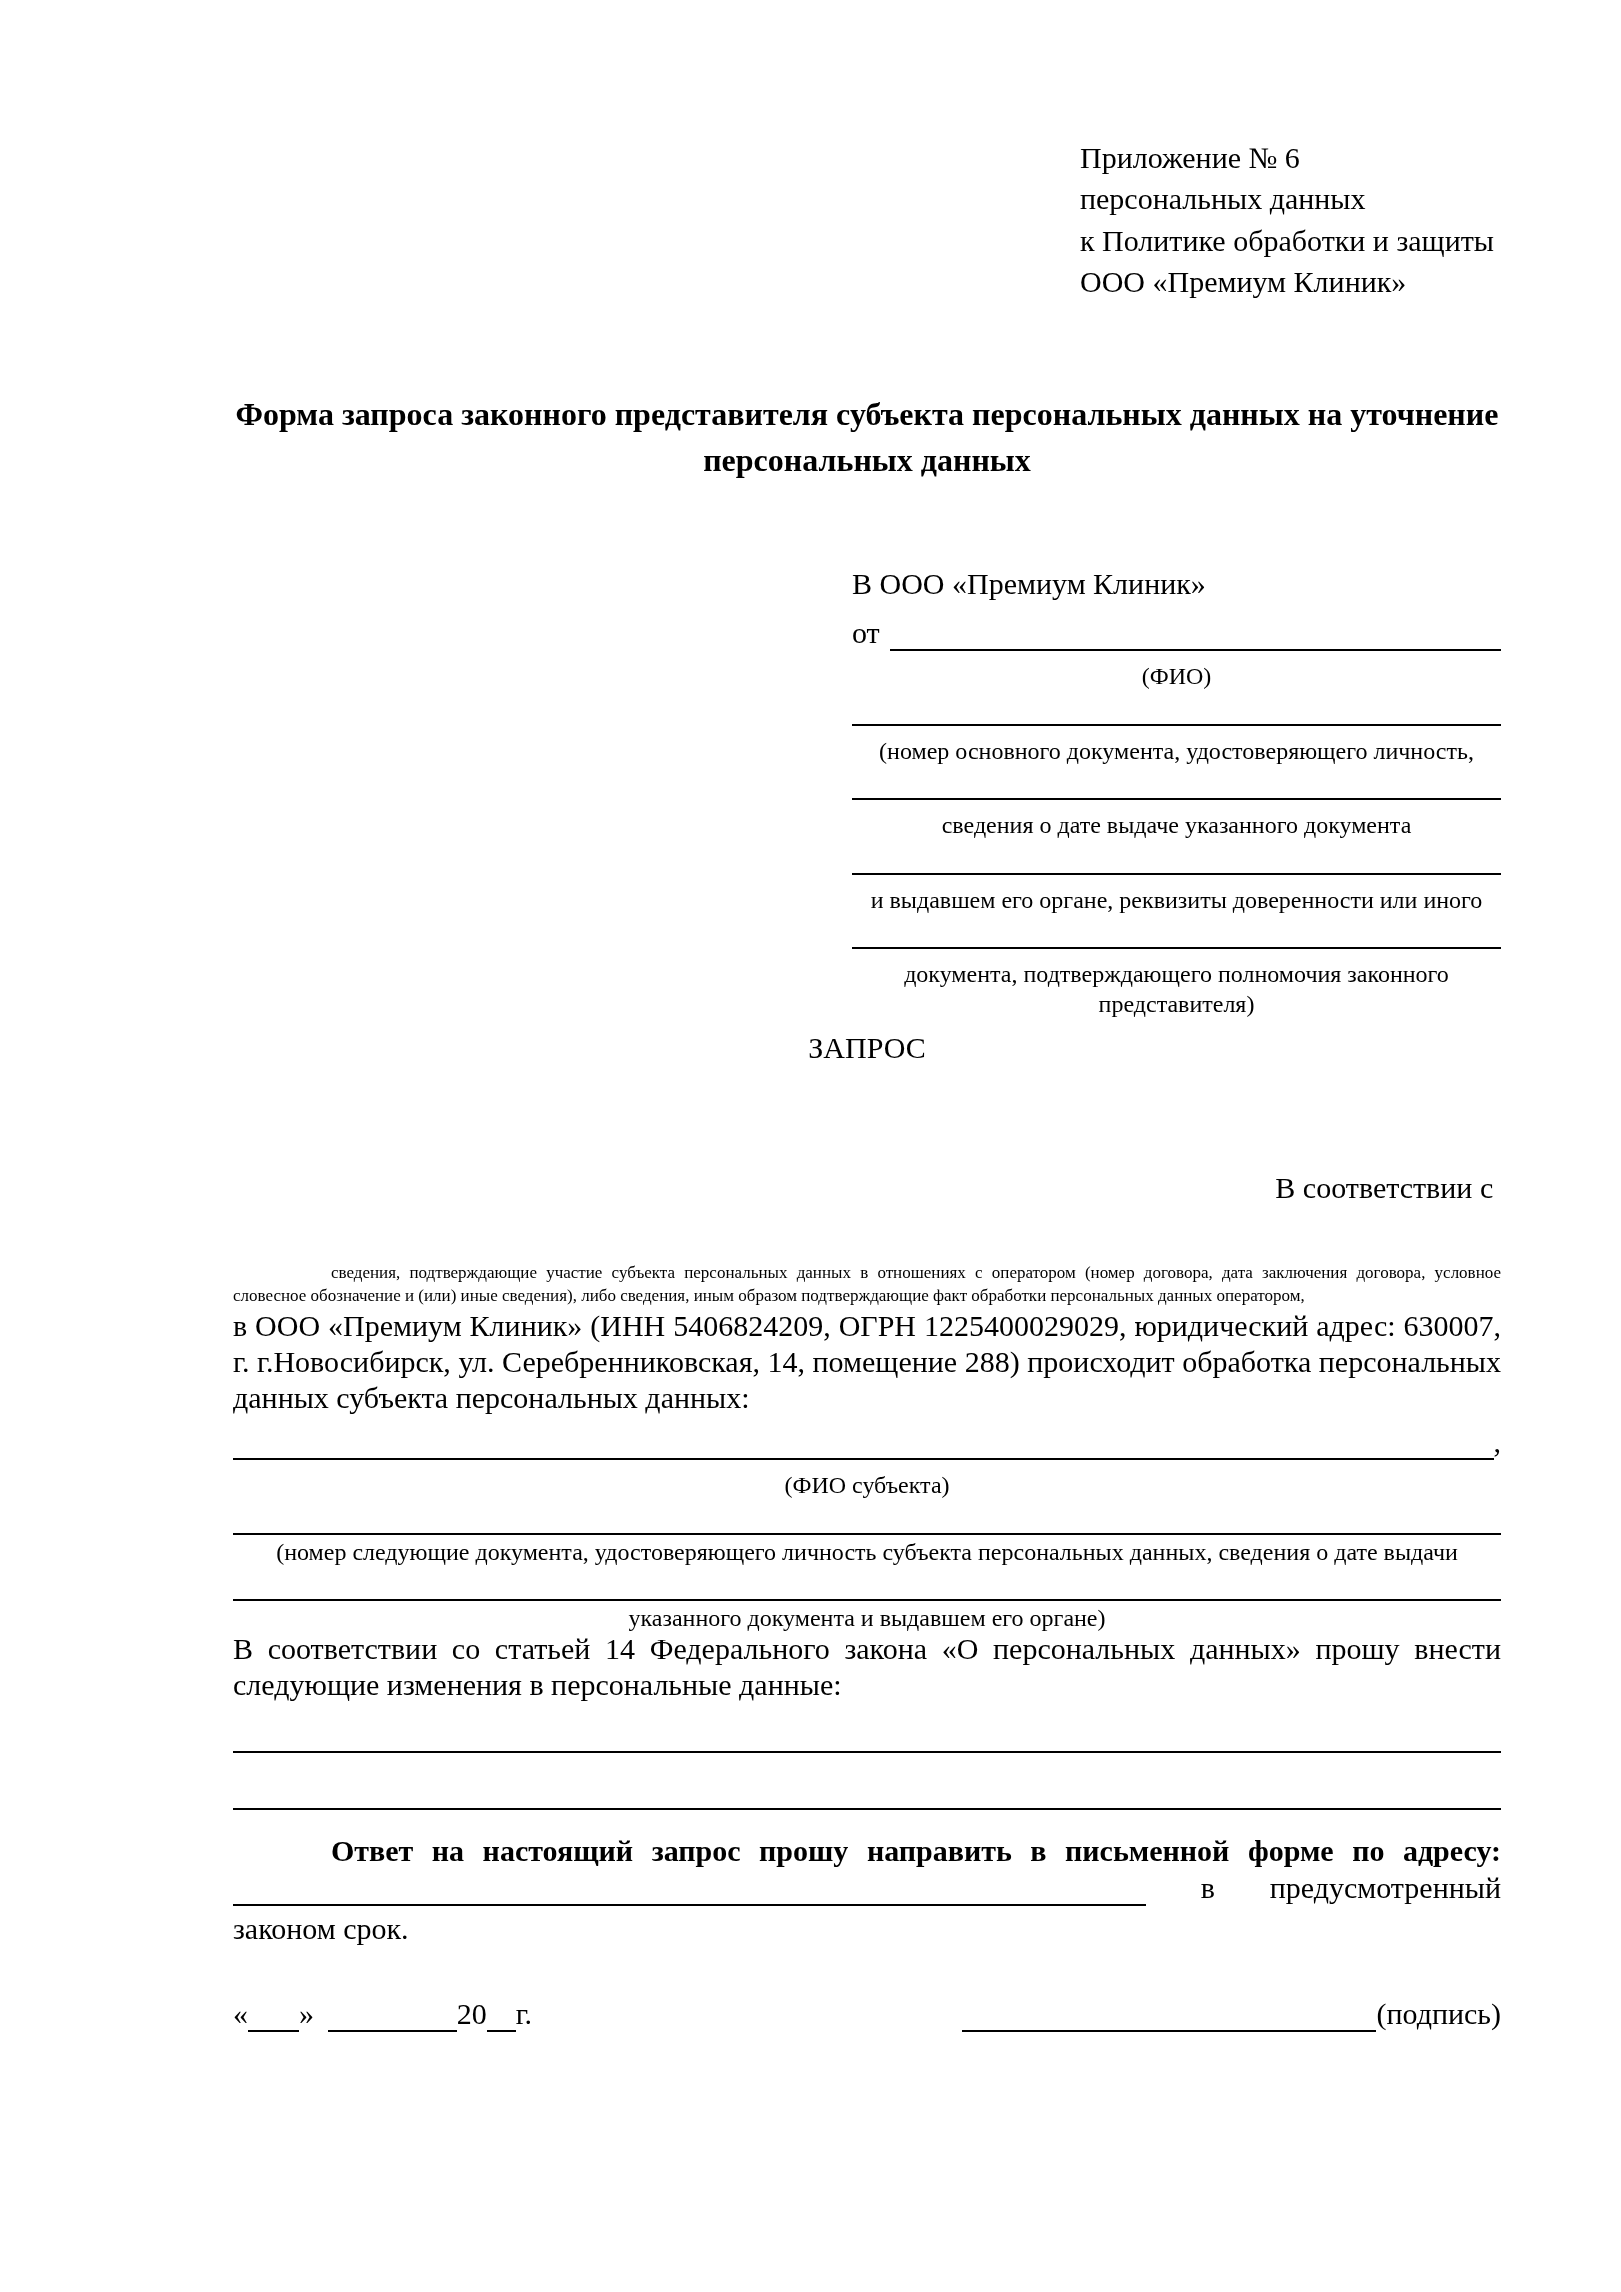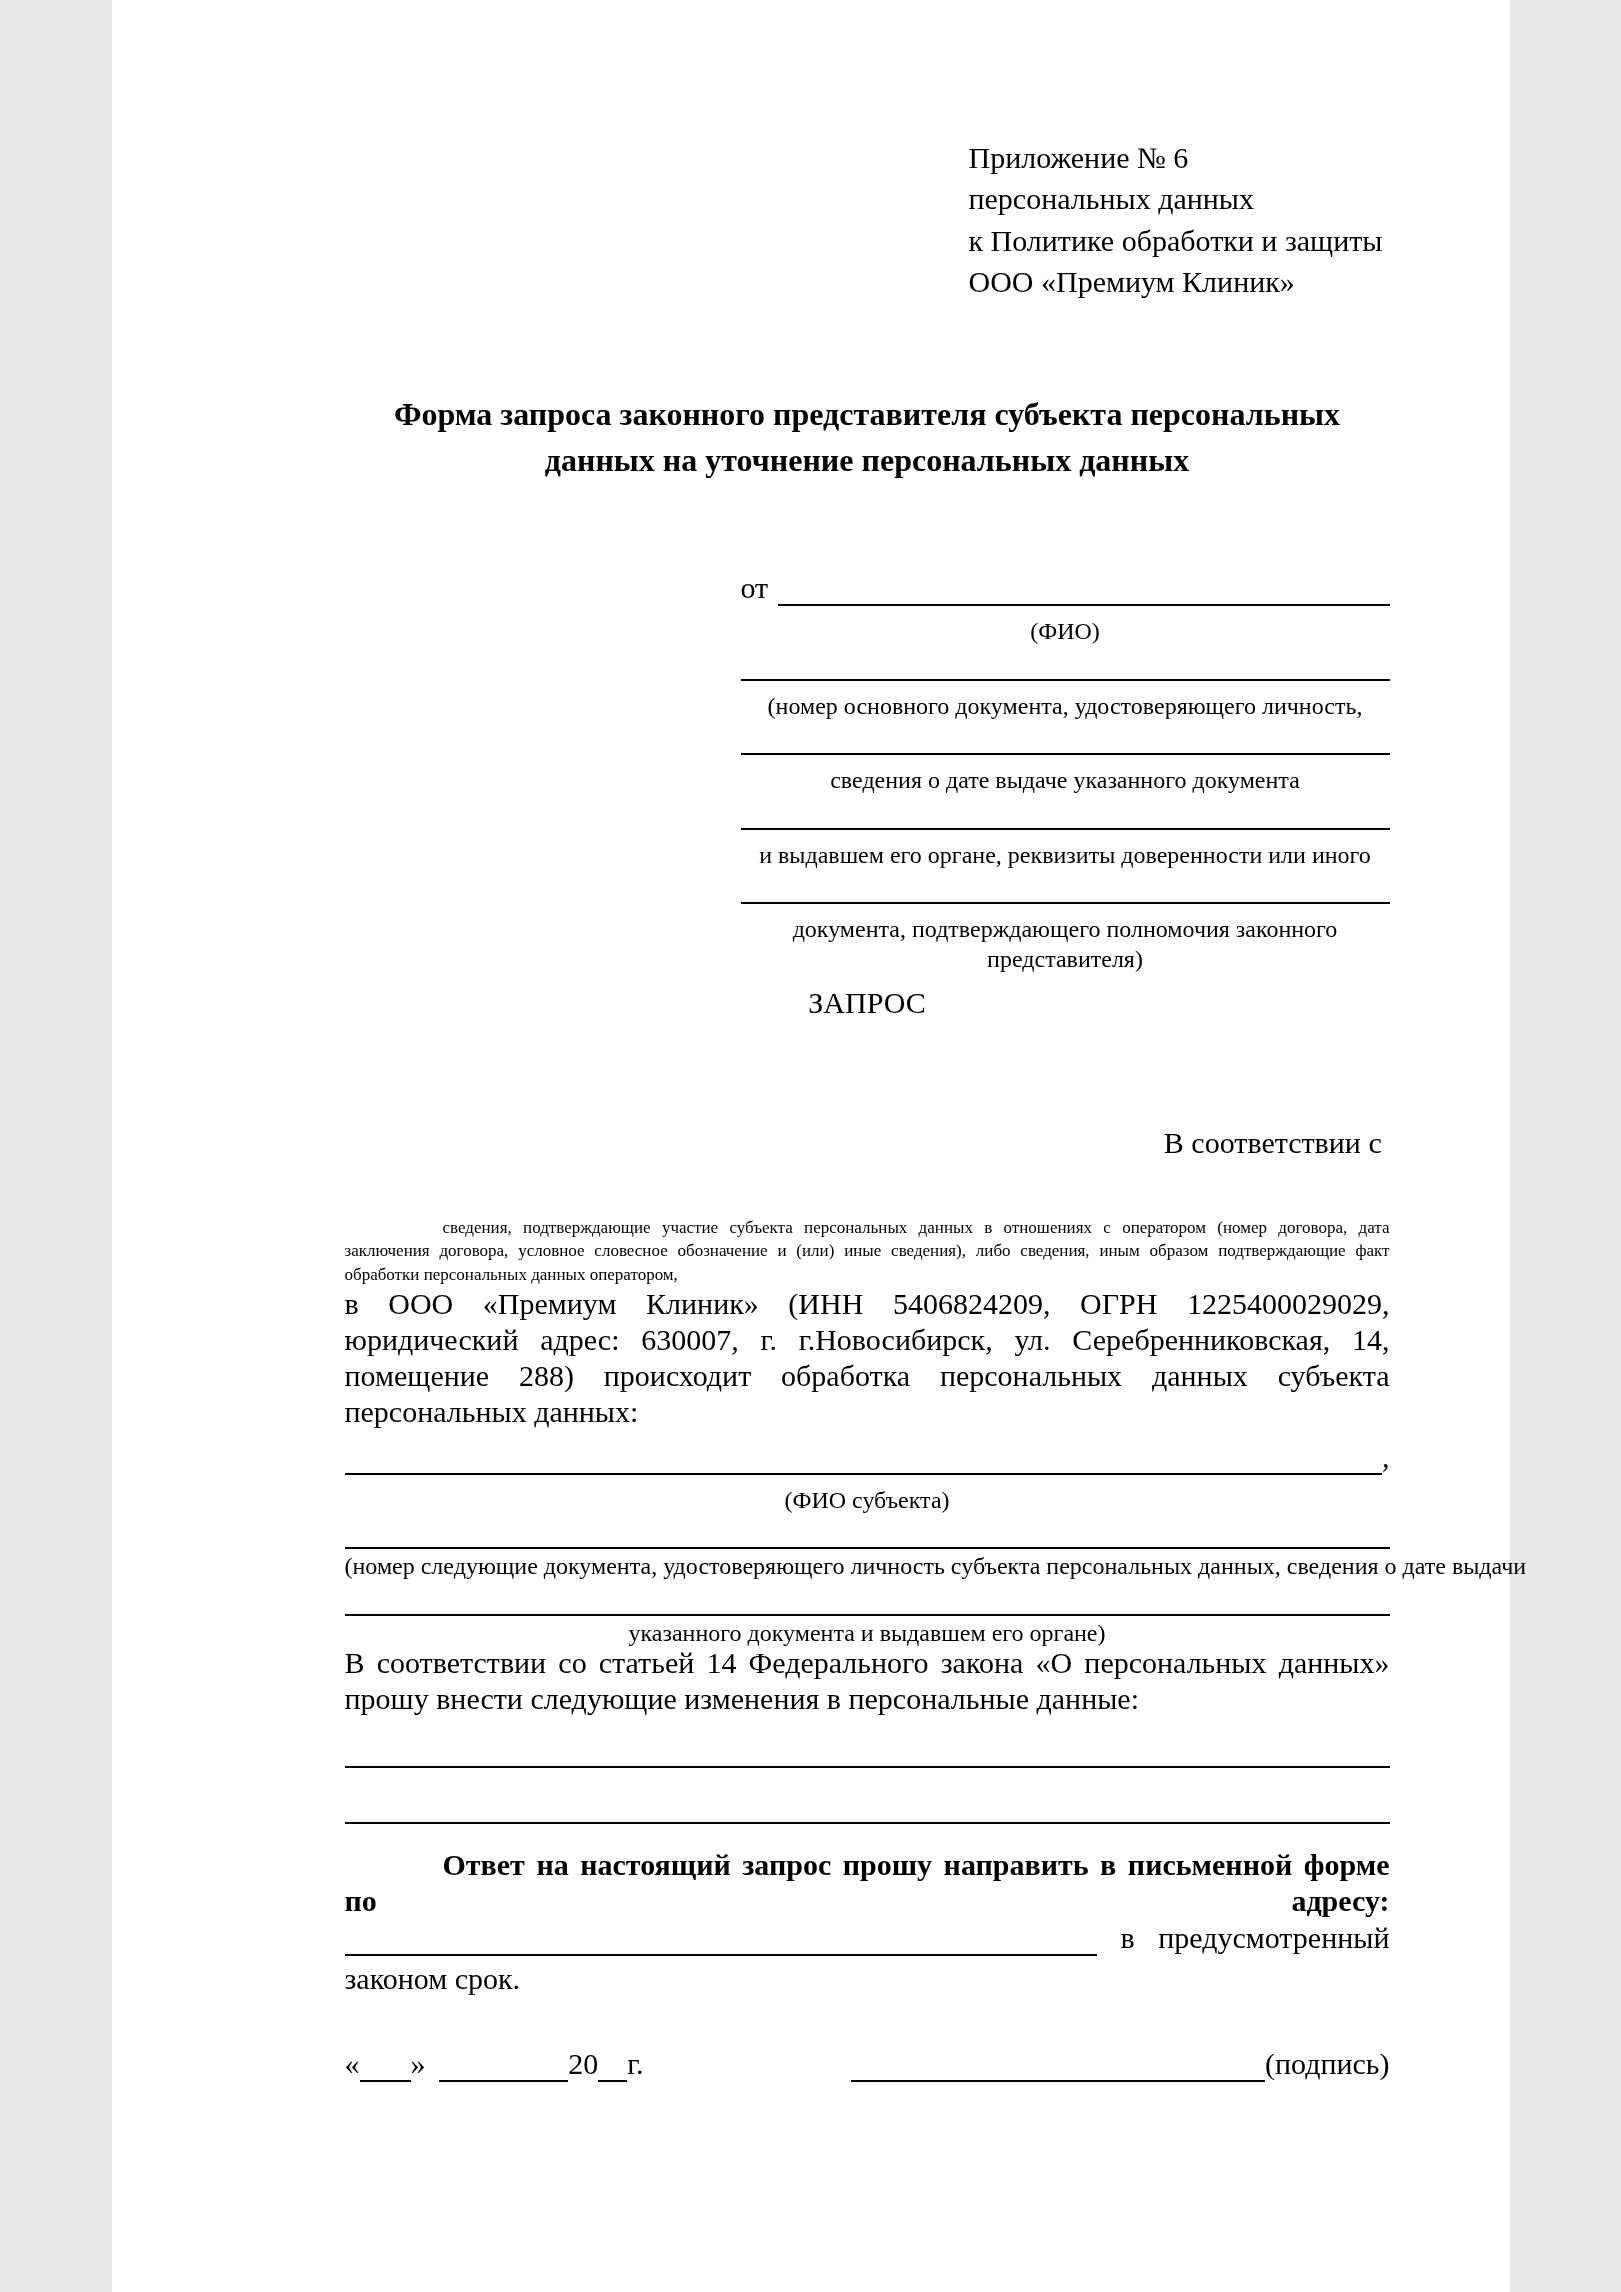--- a/index.html
+++ b/index.html
@@ -1,18 +1,18 @@
 <!DOCTYPE html>
 <html><head>
 <meta charset="utf-8">
 <style>
   html,body { margin:0; padding:0; background:#e8e8e8; }
   .page {
     position:relative;
-    width:1398px; height:2293px;
+    width:1621px; height:2293px;
     margin:0 auto;
     background:#ffffff;
     color:#000000;
     font-family:"Liberation Serif","DejaVu Serif",serif;
     font-size:30px;
     line-height:1.2;
     box-sizing:border-box;
     padding:137px 120px 59px 233px;
   }
   
@@ -70,20 +70,21 @@
   <div class="appendix">
     <div>Приложение № 6</div>
     <div>персональных данных</div>
     <div>к Политике обработки и защиты</div>
     <div>ООО «Премиум Клиник»</div>
   </div>
 
   <div class="doc-title">Форма запроса законного представителя субъекта персональных данных на уточнение персональных данных</div>
 
   <div class="addressee">
+    <div class="org">В ООО «Премиум Клиник»</div>
     <div class="row from-row">
       <span class="from-label">от</span>
       <span class="fill"></span>
     </div>
     <div class="cap">(ФИО)</div>
 
     <div class="blank-line-sm"></div>
     <div class="cap">(номер основного документа, удостоверяющего личность,</div>
 
     <div class="blank-line-sm"></div>

